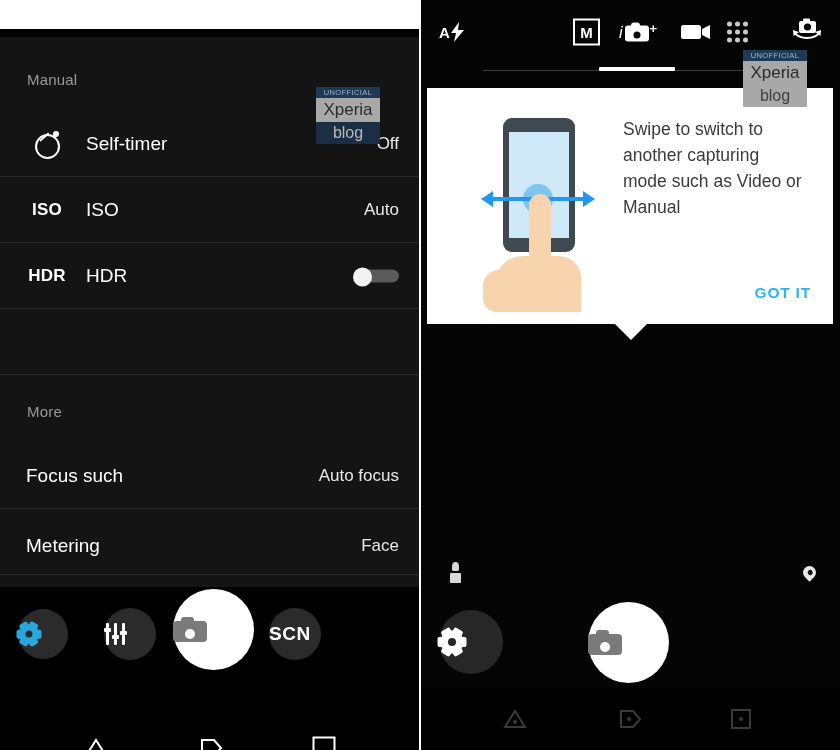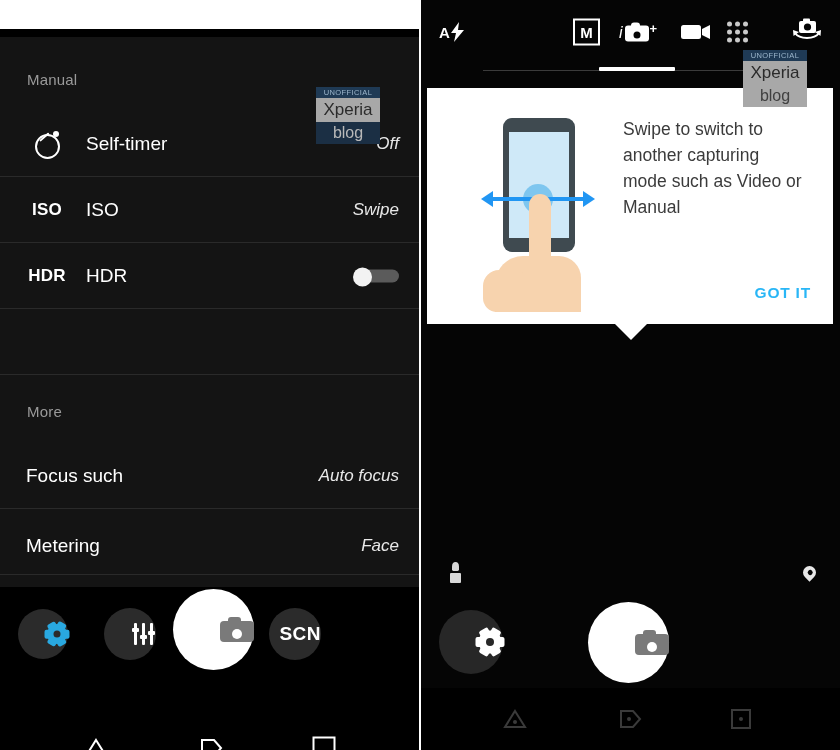--- a/index.html
+++ b/index.html
@@ -15,42 +15,42 @@
   .list-bg{position:absolute;left:0;right:0;background:#141414;}
   #settings-list{top:8px;height:550px;}
   .section-label{position:absolute;left:27px;color:#9a9a9a;font-size:15px;letter-spacing:.2px;}
   .row{position:absolute;left:0;right:0;height:65px;}
   .row .row-icon{position:absolute;left:24px;top:50%;transform:translateY(-50%);
       width:46px;height:34px;display:flex;align-items:center;justify-content:center;
       color:#ffffff;font-size:17px;font-weight:bold;letter-spacing:.3px;}
   .row .row-title{position:absolute;left:86px;top:50%;transform:translateY(-50%);
       color:#ffffff;font-size:19px;}
   .row .row-value{position:absolute;right:20px;top:50%;transform:translateY(-50%);
-      color:#e8e8e8;font-size:17px;font-style:italic;}
+      color:#e8e8e8;font-size:17px;}
   .divider{position:absolute;left:0;right:0;height:1px;background:#2a2a2a;}
 
   
   .ico-timer{position:relative;width:26px;height:26px;}
   .ico-timer .ring{position:absolute;left:1px;top:3px;width:21px;height:21px;border:2.4px solid #fff;border-radius:50%;}
   .ico-timer .hand{position:absolute;left:6px;top:9px;width:12px;height:2.4px;background:#fff;
       transform:rotate(-42deg);transform-origin:left center;border-radius:2px;}
   .ico-timer .dot{position:absolute;right:1px;top:0px;width:6px;height:6px;background:#fff;border-radius:50%;}
 
   
   .ico-grid{display:grid;grid-template-columns:repeat(5,3px);grid-template-rows:repeat(4,3px);gap:1.6px;}
   .ico-grid i{display:block;width:3px;height:3px;background:#fff;}
 
   
   .toggle{position:absolute;right:20px;top:50%;transform:translateY(-50%);width:46px;height:17px;}
   .toggle .track{position:absolute;right:0;top:2px;width:38px;height:13px;background:#5b5b5b;border-radius:7px;}
   .toggle .knob{position:absolute;left:0;top:0;width:19px;height:19px;background:#f2f2f2;border-radius:50%;}
 
   
   #left-toolbar{position:absolute;left:0;right:0;top:558px;height:125px;background:#000;}
-  .circle-btn{position:absolute;border-radius:50%;display:flex;align-items:center;justify-content:flex-end;}
+  .circle-btn{position:absolute;border-radius:50%;display:flex;align-items:center;justify-content:flex-start;}
   .btn-dark{background:#2b2b2b;}
   .btn-shutter{background:#ffffff;}
   .scn-text{color:#ffffff;font-size:19px;font-weight:bold;letter-spacing:.5px;}
 
   
   .gear{position:relative;width:22px;height:22px;}
   .gear .g-core{position:absolute;left:50%;top:50%;transform:translate(-50%,-50%);
       width:20px;height:20px;border-radius:50%;}
   .gear .g-tooth{position:absolute;left:50%;top:50%;width:25px;height:8.5px;border-radius:2px;}
   .gear .g-hole{position:absolute;left:50%;top:50%;transform:translate(-50%,-50%);
@@ -147,21 +147,21 @@
             </span>
         </div>
         <div class="row-title">Self-timer</div>
         <div class="row-value">Off</div>
       </div>
       <div class="divider" style="top:139px;"></div>
 
       <div class="row" style="top:140px;">
         <div class="row-icon">ISO</div>
         <div class="row-title">ISO</div>
-        <div class="row-value">Swipe</div>
+        <div class="row-value">Auto</div>
       </div>
       <div class="divider" style="top:205px;"></div>
 
       <div class="row" style="top:206px;">
         <div class="row-icon">HDR</div>
         <div class="row-title">HDR</div>
         <div class="toggle">
           <span class="track"></span>
             <span class="knob"></span>
         </div>

